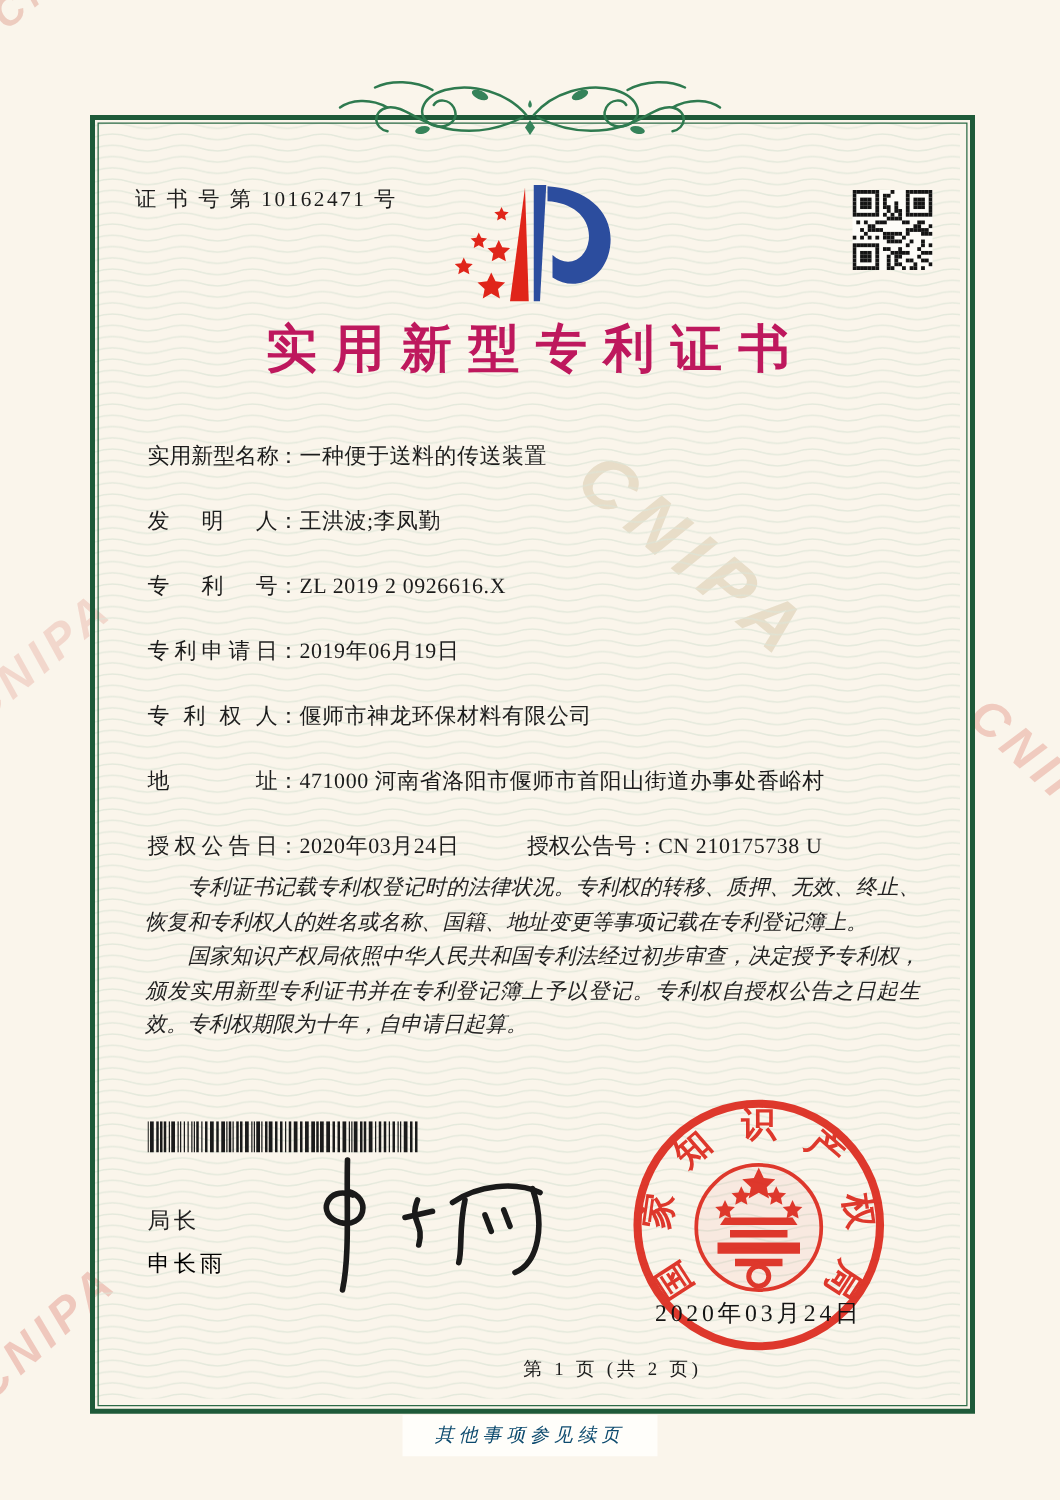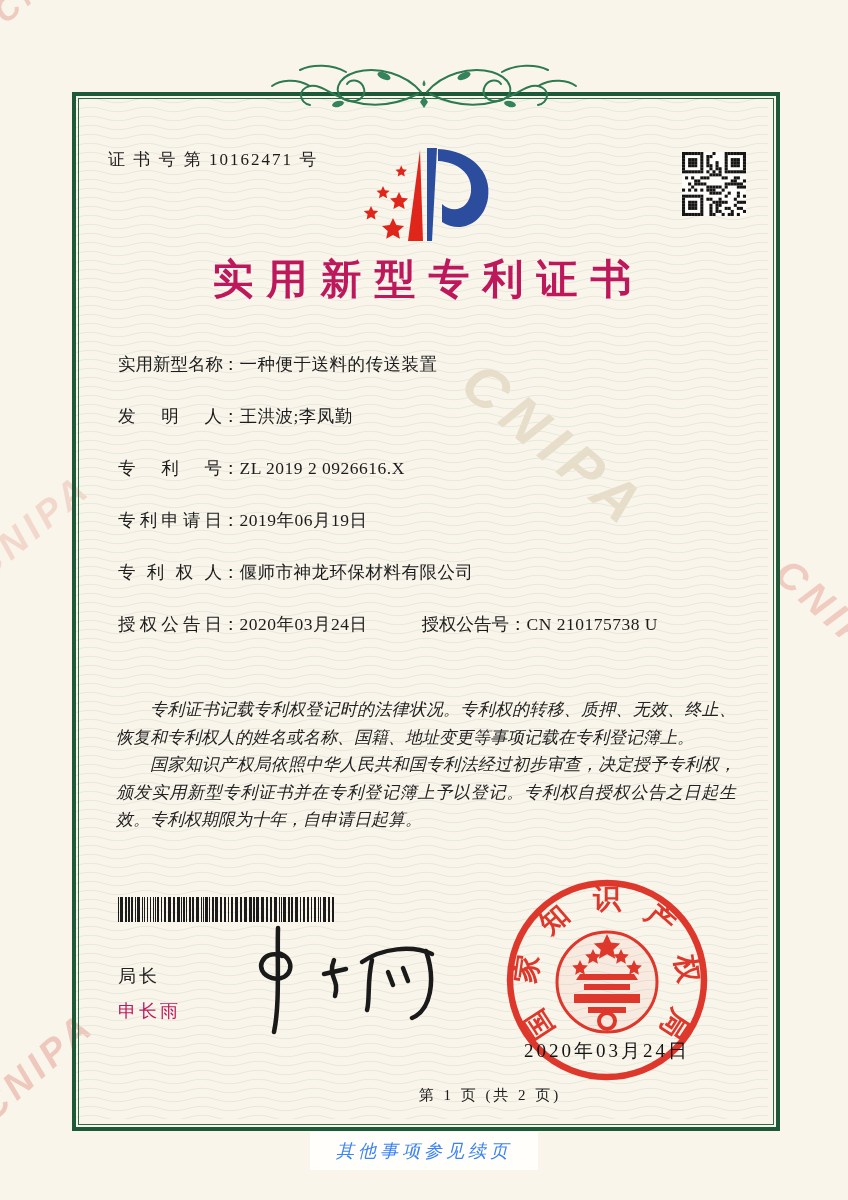--- a/index.html
+++ b/index.html
@@ -44,30 +44,30 @@
   
   .paras{position:absolute;left:116px;top:696px;width:620px;z-index:4;
          font-size:17px;line-height:27.5px;font-style:italic;color:#222;}
   .paras p{margin:0;text-indent:2em;text-align:justify;}
 
   
   .barcode{position:absolute;left:118px;top:897px;width:222px;height:25px;z-index:4;}
   .signer-role{position:absolute;left:118px;top:964px;font-size:18px;letter-spacing:3px;
                font-family:"Liberation Sans","DejaVu Sans",sans-serif;color:#222;z-index:4;text-align:right;}
   .signer-name{position:absolute;left:118px;top:999px;font-size:18px;letter-spacing:3px;
-               font-family:"Liberation Sans","DejaVu Sans",sans-serif;color:#be185d;z-index:4;}
+               font-family:"Liberation Sans","DejaVu Sans",sans-serif;color:#000000;z-index:4;}
   .signature{position:absolute;left:214px;top:922px;width:240px;height:118px;z-index:4;}
   .seal{position:absolute;left:500px;top:878px;width:214px;height:208px;z-index:4;}
   .seal-date{position:absolute;left:512px;top:1038px;width:190px;text-align:center;
              font-size:19px;letter-spacing:3px;color:#141414;z-index:5;}
   .page-num{position:absolute;left:72px;top:1086px;width:836px;text-align:center;
             font-size:15px;letter-spacing:3px;z-index:4;}
   .note-box{position:absolute;left:0;top:1132px;width:848px;text-align:center;z-index:4;}
-  .note-box span{display:inline-block;background:#fffefa;padding:7px 26px;font-size:18px;
-            letter-spacing:4px;font-style:italic;color:#3b82f6;}
+  .note-box span{display:inline-block;background:#fffefa;padding:7px 26px;font-size:15px;
+            letter-spacing:4px;font-style:italic;color:#0c4a6e;}
 </style>
 </head>
 <body>
 
 <div class="page">
 
   <span class="wm wm-tl">CNIPA</span>
   <span class="wm wm-tr">CNIPA</span>
   <span class="wm wm-ml">CNIPA</span>
   <span class="wm wm-center">CNIPA</span>
@@ -347,20 +347,23 @@
     <div class="frow">
       <span class="flabel">专利号</span><span class="fcolon">：</span><span class="fvalue">ZL 2019 2 0926616.X</span>
     </div>
     <div class="frow">
       <span class="flabel">专利申请日</span><span class="fcolon">：</span><span class="fvalue">2019年06月19日</span>
     </div>
     <div class="frow">
       <span class="flabel">专利权人</span><span class="fcolon">：</span><span class="fvalue">偃师市神龙环保材料有限公司</span>
     </div>
     <div class="frow">
+      <span class="flabel">地址</span><span class="fcolon">：</span><span class="fvalue">471000 河南省洛阳市偃师市首阳山街道办事处香峪村</span>
+    </div>
+    <div class="frow">
       <span class="flabel">授权公告日</span><span class="fcolon">：</span><span class="fvalue">2020年03月24日</span><span class="grant2"><span>授权公告号</span><span>：</span><span class="fvalue">CN 210175738 U</span></span>
     </div>
   </div>
 
   <div class="paras">
     <p>专利证书记载专利权登记时的法律状况。专利权的转移、质押、无效、终止、恢复和专利权人的姓名或名称、国籍、地址变更等事项记载在专利登记簿上。</p>
     <p>国家知识产权局依照中华人民共和国专利法经过初步审查，决定授予专利权，颁发实用新型专利证书并在专利登记簿上予以登记。专利权自授权公告之日起生效。专利权期限为十年，自申请日起算。</p>
   </div>
 
   <svg class="barcode" id="barcode-svg" viewBox="0 0 222 25" preserveAspectRatio="none">

